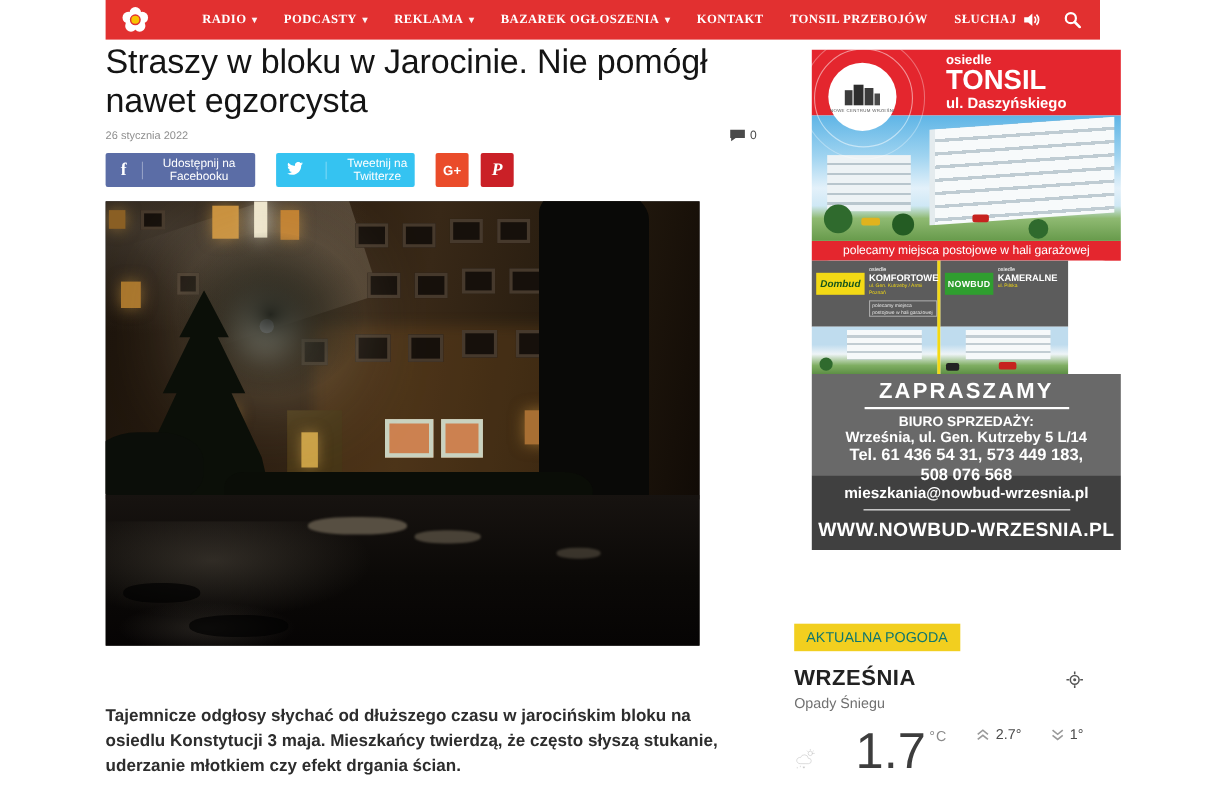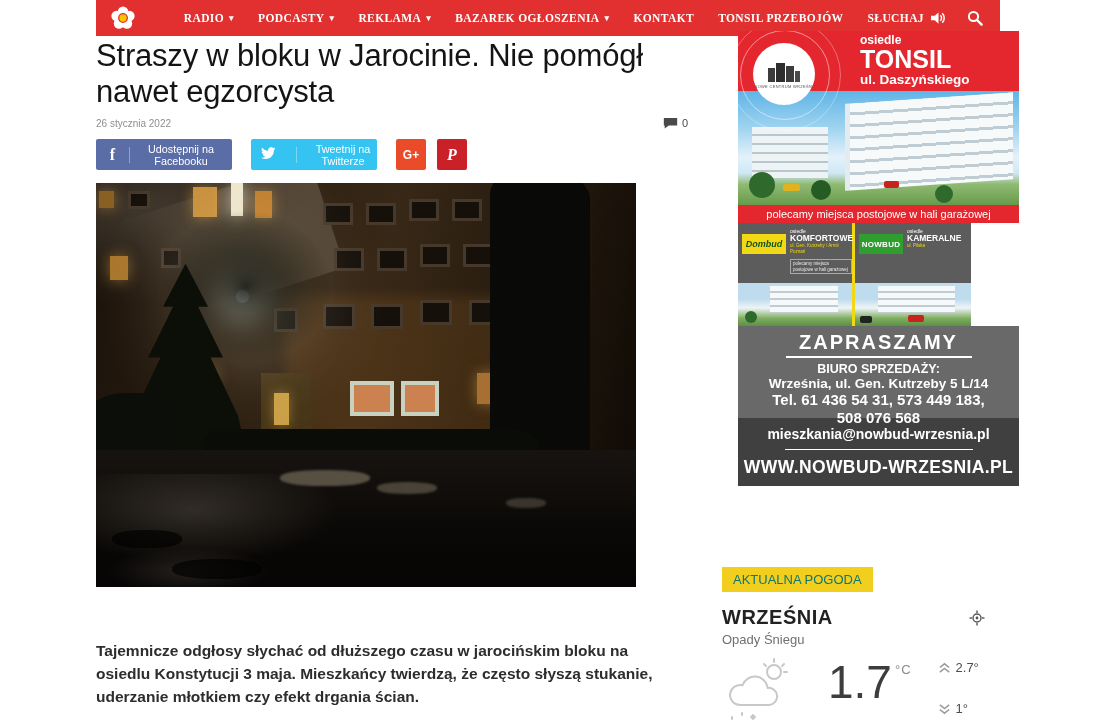--- a/index.html
+++ b/index.html
@@ -67,21 +67,21 @@
     background:linear-gradient(180deg,#171310 0%,#0b0907 55%,#060404 100%);}
   .wet{left:0%;top:72%;width:45%;height:22%;
     background:radial-gradient(ellipse at 40% 40%,rgba(130,120,104,.30),rgba(0,0,0,0) 70%);}
   .wet2{left:2%;top:90%;width:30%;height:12%;
     background:radial-gradient(ellipse,rgba(90,84,74,.35),rgba(0,0,0,0) 70%);}
   .snowpatch{background:#574f42;border-radius:45%;filter:blur(1px);}
   .mud{background:#020202;border-radius:45%;opacity:.7;}
   
   .body-text{margin:52px 0 0;width:586px;font-size:15.5px;line-height:23px;font-weight:bold;color:#2d2d2d;}
   
-  .ad{position:absolute;left:722px;top:31px;width:281px;overflow:hidden;cursor:pointer;padding-left:16px;}
+  .ad{position:absolute;left:722px;top:45px;width:281px;overflow:hidden;cursor:pointer;padding-left:16px;}
   .ad-head{height:60px;background:#e4262e;position:relative;color:#fff;}
   .ring{position:absolute;border-radius:50%;border:1.5px solid rgba(255,255,255,.5);z-index:2;}
   .r1{left:2px;top:-1px;width:88px;height:88px;}
   .r2{left:-9px;top:-12px;width:110px;height:110px;border-color:rgba(255,255,255,.32);}
   .ad-logo-circle{position:absolute;left:15px;top:12px;width:62px;height:62px;border-radius:50%;
     background:#fff;z-index:3;display:flex;flex-direction:column;align-items:center;justify-content:center;gap:2px;}
   .ad-logo-caption{font-size:4px;color:#555;letter-spacing:.3px;white-space:nowrap;}
   .ad-head-text{position:absolute;left:122px;top:2px;z-index:3;}
   .ad-est-label{font-size:12px;font-weight:bold;}
   .ad-est-name{font-size:25px;font-weight:bold;line-height:25px;}
@@ -128,21 +128,21 @@
   
   .weather{position:absolute;left:722px;top:567px;width:263px;}
   .badge{display:inline-block;background:#f2cf1f;color:#0f766e;font-size:13px;padding:5px 11px;cursor:default;}
   .city-row{margin-top:14px;display:flex;justify-content:space-between;align-items:center;}
   .city{font-size:20px;font-weight:bold;color:#222;letter-spacing:.5px;}
   .condition{font-size:13px;color:#707070;margin-top:3px;}
   .w-row{margin-top:10px;display:flex;align-items:flex-start;}
   .temp-wrap{margin-left:36px;display:flex;}
   .temp{font-size:46px;color:#3d3d3d;line-height:50px;}
   .unit{font-size:13px;color:#8a8a8a;margin-top:5px;margin-left:3px;letter-spacing:1px;}
-  .hilo{margin-left:26px;display:flex;flex-direction:column;gap:26px;padding-top:3px;}
+  .hilo{margin-left:26px;display:flex;flex-direction:row;gap:26px;padding-top:3px;}
   .hl{display:flex;align-items:center;gap:5px;font-size:13px;color:#4c4c4c;}
 </style>
 </head>
 <body>
 
 <header class="navbar">
   <div class="logo">
     <svg width="30" height="30" viewBox="0 0 32 32">
       <circle cx="16" cy="9.2" r="5.6" fill="#fff"></circle>
       <circle cx="22.8" cy="13.9" r="5.6" fill="#fff"></circle>

